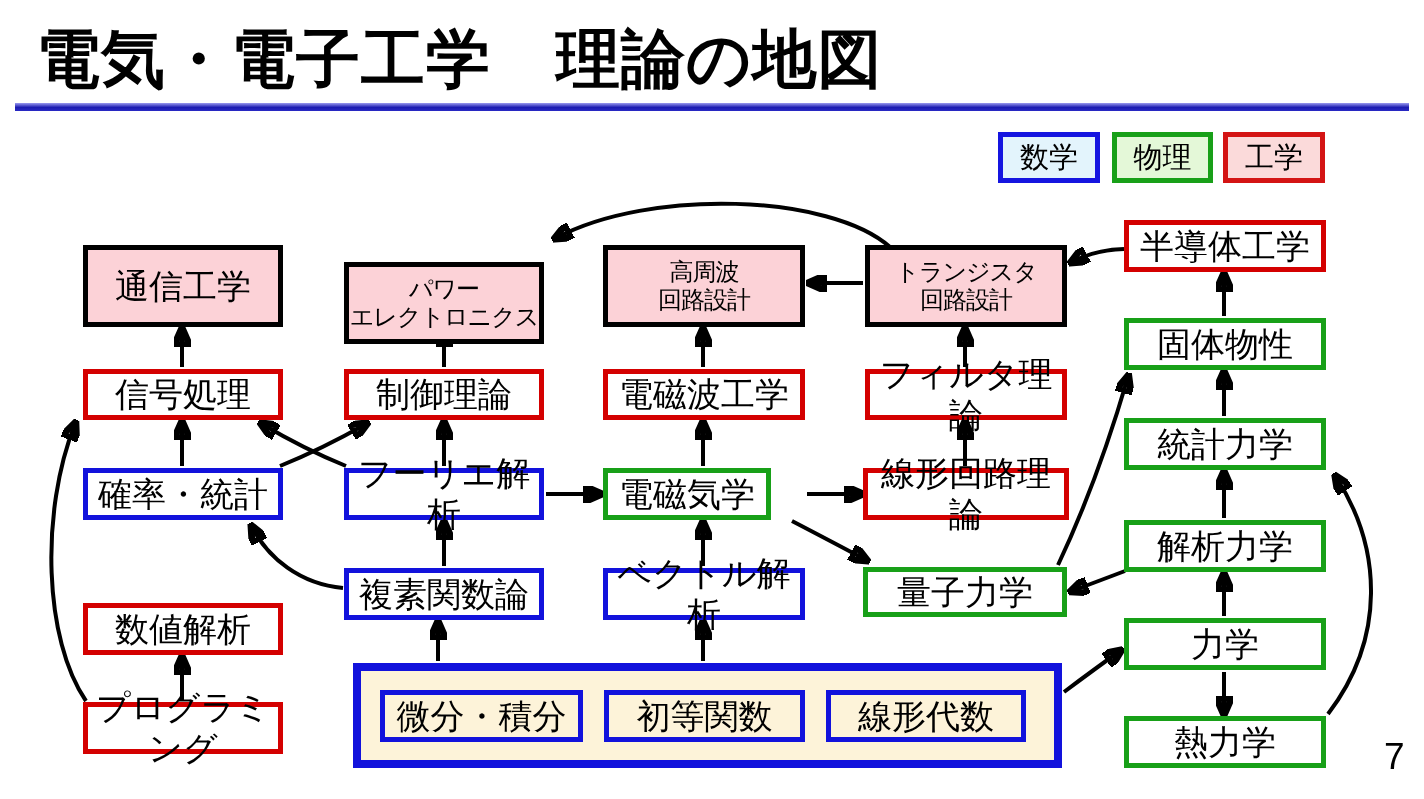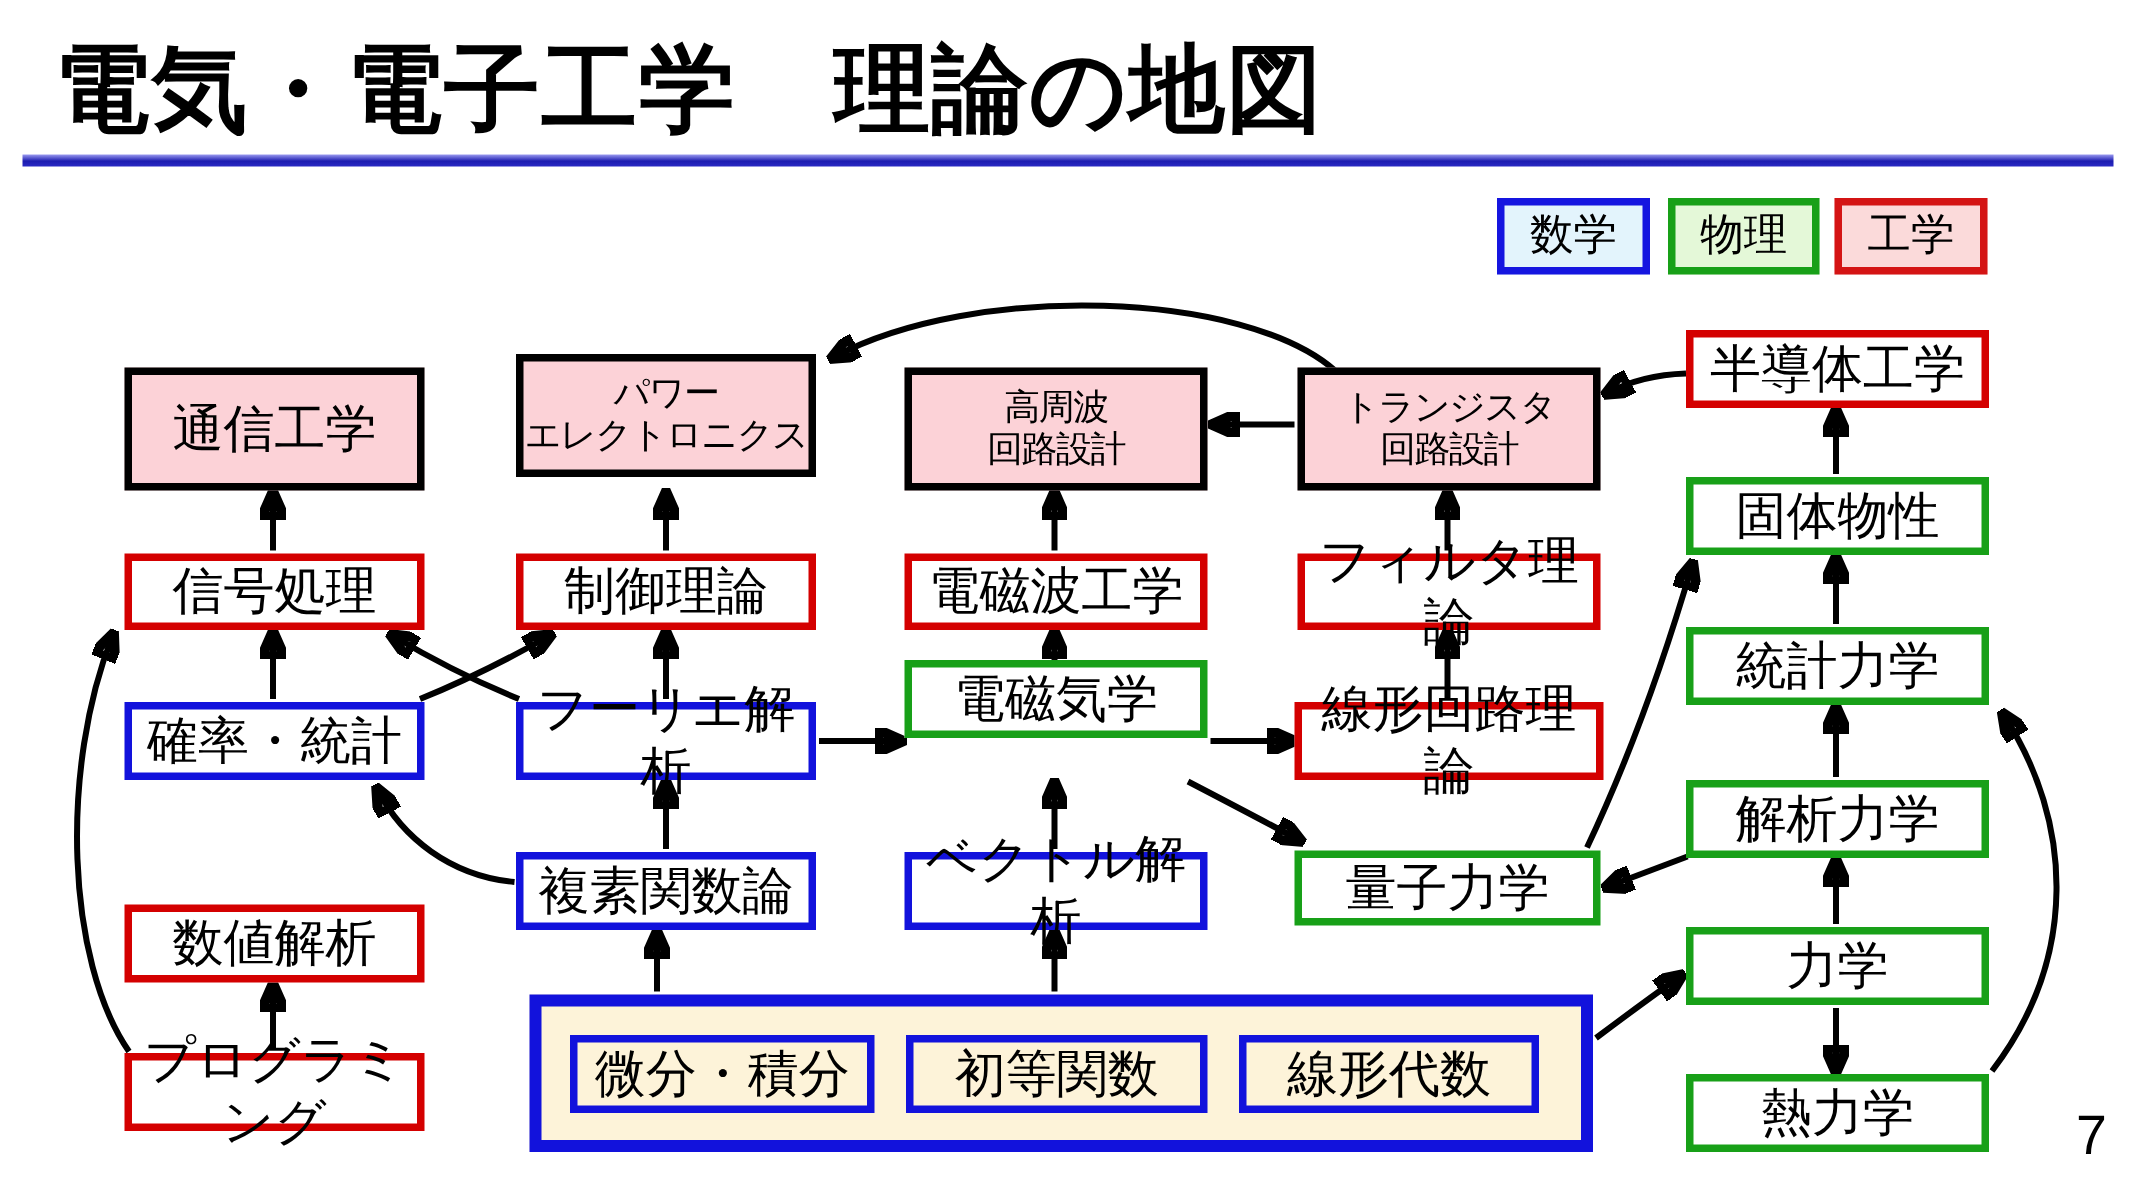--- a/index.html
+++ b/index.html
@@ -9,21 +9,21 @@
   }
   .title{
     position:absolute;left:36px;top:16px;margin:0;
     font-size:64px;font-weight:bold;letter-spacing:1px;white-space:pre;
   }
   .divider{
     position:absolute;left:15px;top:103px;width:1394px;height:8px;
     background:linear-gradient(180deg,#9a9af0 0%,#1c1cb0 55%,#2a2ac4 100%);
   }
   .legend-item{
-    position:absolute;display:flex;align-items:flex-start;justify-content:center;
+    position:absolute;display:flex;align-items:flex-end;justify-content:center;
     box-sizing:border-box;border:5px solid #0ea5e9;font-size:29px;
   }
   .legend-math{border-color:#1515e0;background:#e3f4fc;}
   .legend-phys{border-color:#18a018;background:#e4f8d8;}
   .legend-eng {border-color:#d41414;background:#fbdada;}
   .node{
     position:absolute;display:flex;align-items:center;justify-content:center;
     box-sizing:border-box;background:#fff;text-align:center;z-index:2;
   }
   .node .lbl{font-size:34px;line-height:1.2;white-space:pre-line;}
@@ -95,21 +95,21 @@
     <path d="M438,661 V623" marker-end="url(#arrow)"></path>
     <path d="M703,661 V623" marker-end="url(#arrow)"></path>
     <path d="M1064,692 Q1096,668 1120,651" marker-end="url(#arrow)"></path>
     <path d="M182,700 V658" marker-end="url(#arrow)"></path>
     <path d="M86,701 C44,640 40,512 75,424" marker-end="url(#arrow)"></path>
   </svg>
 
   <div class="node app" style="left:83px;top:245px;width:200px;height:82px">
     <span class="lbl">通信工学</span>
   </div>
-  <div class="node app two" style="left:344px;top:236px;width:200px;height:82px">
+  <div class="node app two" style="left:344px;top:262px;width:200px;height:82px">
     <span class="lbl">パワー
 エレクトロニクス</span>
   </div>
   <div class="node app two" style="left:603px;top:245px;width:202px;height:82px">
     <span class="lbl">高周波
 回路設計</span>
   </div>
   <div class="node app two" style="left:865px;top:245px;width:202px;height:82px">
     <span class="lbl">トランジスタ
 回路設計</span>
@@ -146,21 +146,21 @@
   <div class="node eng" style="left:865px;top:369px;width:202px;height:51px">
     <span class="lbl">フィルタ理論</span>
   </div>
 
   <div class="node math" style="left:83px;top:468px;width:200px;height:52px">
     <span class="lbl">確率・統計</span>
   </div>
   <div class="node math" style="left:344px;top:468px;width:200px;height:52px">
     <span class="lbl">フーリエ解析</span>
   </div>
-  <div class="node phys" style="left:603px;top:440px;width:202px;height:52px">
+  <div class="node phys" style="left:603px;top:468px;width:168px;height:52px">
     <span class="lbl">電磁気学</span>
   </div>
   <div class="node eng" style="left:863px;top:468px;width:206px;height:52px">
     <span class="lbl">線形回路理論</span>
   </div>
 
   <div class="node math" style="left:344px;top:568px;width:200px;height:52px">
     <span class="lbl">複素関数論</span>
   </div>
   <div class="node math" style="left:603px;top:568px;width:202px;height:52px">

